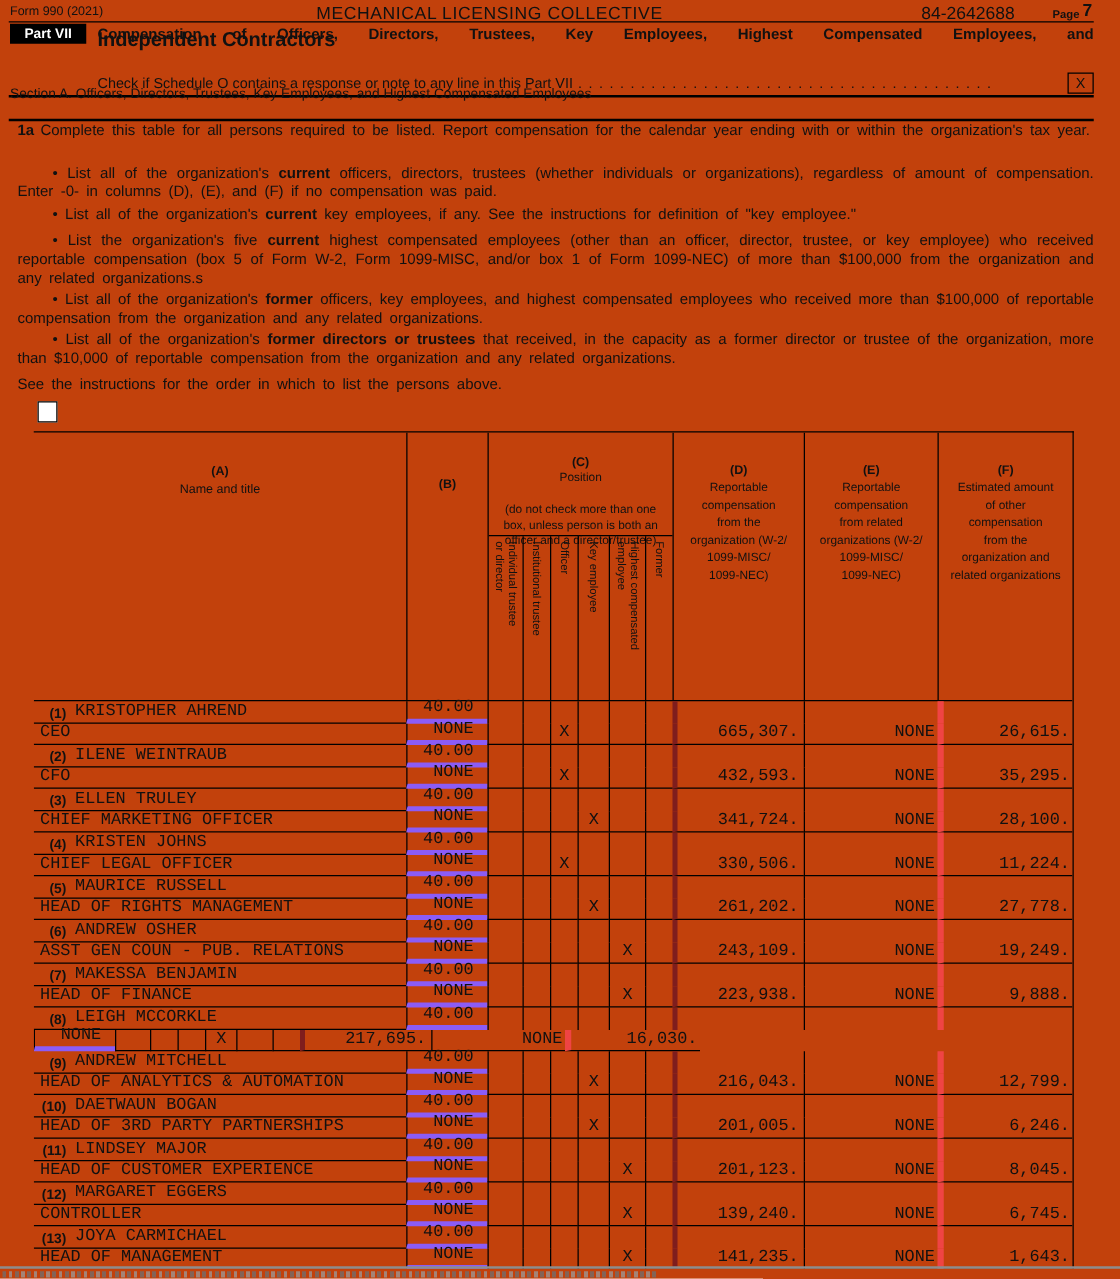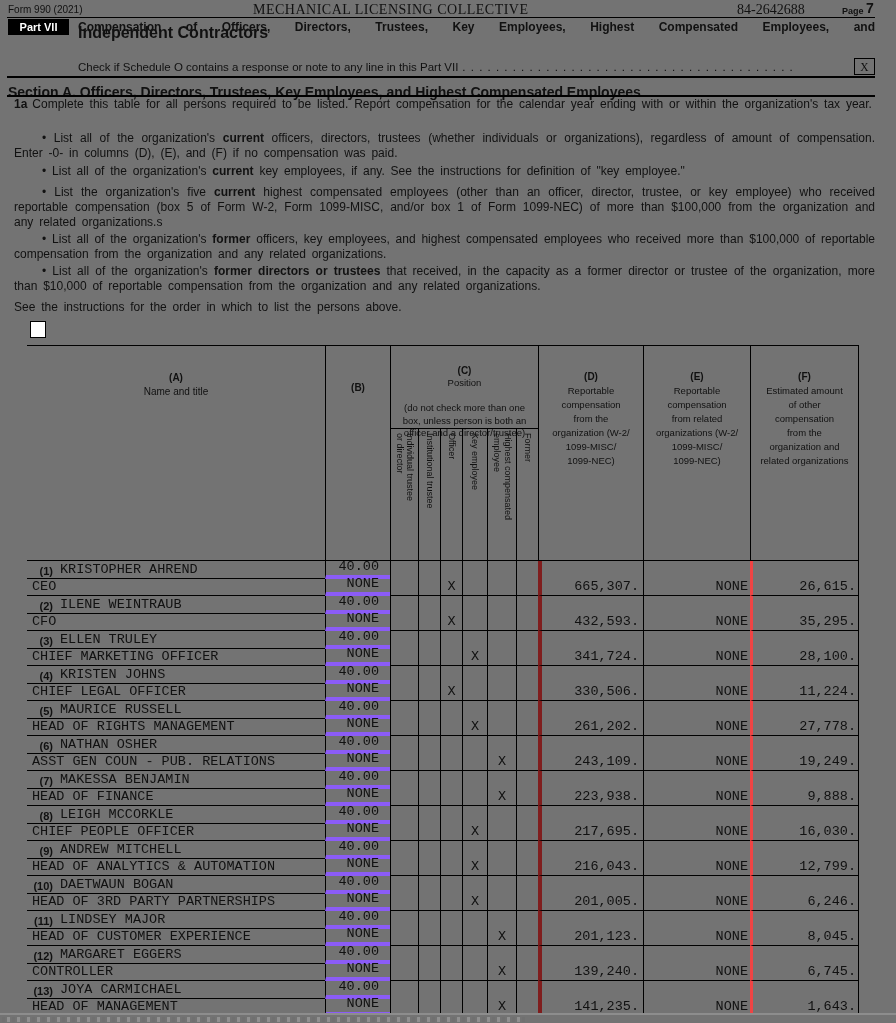--- a/index.html
+++ b/index.html
@@ -1,38 +1,38 @@
 <!DOCTYPE html>
 <html><head>
 <meta charset="utf-8">
 <style>
   html,body{margin:0;padding:0;background:#fff;}
-  .page{position:relative;width:896px;height:1023px;background:#737373;overflow:hidden;
+  .page{position:relative;width:896px;height:1023px;background:#c2410c;overflow:hidden;
         font-family:"Liberation Sans",sans-serif;color:#111;}
-  .mono{font-family:Liberation Serif, serif;}
+  .mono{font-family:Liberation Sans, sans-serif;}
   .b{font-weight:bold;}
   
   .form-label{position:absolute;left:8px;top:4px;font-size:10px;}
   .org-name{position:absolute;left:253px;top:2px;font-size:14px;letter-spacing:.5px;}
   .ein{position:absolute;left:737px;top:2px;font-size:14px;}
   .page-word{position:absolute;left:842px;top:6px;font-size:9px;font-weight:bold;}
   .page-num{position:absolute;left:866px;top:0px;font-size:14px;font-weight:bold;}
   .rule1{position:absolute;left:7px;top:17px;width:868px;height:1px;background:#000;}
   
   .badge{position:absolute;left:8px;top:19px;width:61px;height:16px;background:#000;color:#fff;
          font-size:11px;font-weight:bold;text-align:center;line-height:16px;}
   .p7t1{position:absolute;left:78px;top:20px;width:797px;font-size:12px;font-weight:bold;
         text-align:justify;text-align-last:justify;white-space:nowrap;overflow:hidden;}
   .p7t2{position:absolute;left:78px;top:24px;font-size:16px;font-weight:bold;}
   .checkline{position:absolute;left:78px;top:58px;width:797px;display:flex;align-items:center;font-size:11.5px;}
   .dots{flex:1;overflow:hidden;white-space:nowrap;font-size:11.5px;letter-spacing:1px;margin:0 4px;}
   .xbox{width:19px;height:15px;border:1.4px solid #000;display:flex;align-items:center;justify-content:center;
         font-size:11.5px;flex:0 0 auto;}
   .rule2{position:absolute;left:7px;top:76px;width:868px;height:2px;background:#000;}
-  .seca{position:absolute;left:8px;top:84px;width:867px;font-size:14px;font-weight:bold;}
+  .seca{position:absolute;left:8px;top:69px;width:867px;font-size:11px;font-weight:normal;}
   .rule3{position:absolute;left:7px;top:95px;width:868px;height:2px;background:#000;}
   
   .ins{position:absolute;left:14px;width:861px;font-size:12px;line-height:15px;text-align:justify;
        word-spacing:2.5px;margin:0;}
   .p1a{top:97px;}
   .bullet{text-indent:28px;}
   .b0{top:131px;} .b1{top:164px;} .b2{top:185px;} .b3{top:232px;} .b4{top:264px;}
   .see{top:300px;text-align:left;}
   .cb1b{position:absolute;left:30px;top:321px;width:14px;height:15px;border:1.4px solid #000;background:#fff;}
   .cb1btxt{position:absolute;left:53px;top:323px;font-size:12px;}
@@ -60,21 +60,21 @@
   .thlab{white-space:pre-line;}
   
   .r{display:flex;height:17.5px;box-sizing:border-box;}
   .cell{box-sizing:border-box;display:flex;align-items:flex-end;padding-bottom:1px;}
   .cA{width:298px;border-bottom:1px solid #000;}
   .cB{width:65px;border-left:1px solid #000;border-bottom:4px solid #8b5cf6;justify-content:flex-end;padding-right:11px;}
   .pc{box-sizing:border-box;border-left:1px solid #000;display:flex;align-items:flex-end;justify-content:center;padding-bottom:1px;}
   .p0{width:28px;} .p1{width:22px;} .p2{width:22px;} .p3{width:25px;} .p4{width:29px;} .p5{width:22px;}
   .cD{width:105px;border-left:4px solid #7f1d1d;justify-content:flex-end;padding-right:4px;}
   .cE{width:107px;border-left:1px solid #000;justify-content:flex-end;padding-right:2px;}
-  .cF{width:108px;border-left:3px solid #ef4444;justify-content:flex-end;padding-right:2px;}
+  .cF{width:108px;border-left:5px solid #ef4444;justify-content:flex-end;padding-right:2px;}
   .trow .pc,.trow .cD,.trow .cE,.trow .cF{border-bottom:1px solid #000;}
   .num{width:26px;text-align:right;font-weight:bold;font-size:11px;font-family:"Liberation Sans",sans-serif;}
   .nm{margin-left:7px;}
   .dtx{font-family:"Liberation Mono","DejaVu Sans Mono",monospace;font-size:13.5px;line-height:14px;}
   .ttl{padding-left:5px;}
   
   .grey-line{position:absolute;left:0;top:1013px;width:896px;height:2px;background:#8d8d8d;}
   .cutoff{position:absolute;left:2px;top:1017px;width:525px;height:5px;opacity:.75;
     background:repeating-linear-gradient(90deg,#6f6f6f 0 3px,transparent 3px 5px,#9a9a9a 5px 8px,transparent 8px 10px);}
 </style>
@@ -341,21 +341,21 @@
       <div class="cell cD dtx">261,202.</div>
       <div class="cell cE dtx">NONE</div>
       <div class="cell cF dtx">27,778.</div>
     </div>
   </div>
 
   <div class="prow">
     <div class="r nrow">
       <div class="cell cA">
         <span class="num">(6)</span>
-        <span class="nm dtx">NATHAN OSHER</span>
+        <span class="nm dtx">ANDREW OSHER</span>
       </div>
       <div class="cell cB dtx">40.00</div>
       <div class="pc p0"></div>
       <div class="pc p1"></div>
       <div class="pc p2"></div>
       <div class="pc p3"></div>
       <div class="pc p4"></div>
       <div class="pc p5"></div>
       <div class="cell cD"></div>
       <div class="cell cE"></div>
@@ -419,21 +419,20 @@
       <div class="pc p1"></div>
       <div class="pc p2"></div>
       <div class="pc p3"></div>
       <div class="pc p4"></div>
       <div class="pc p5"></div>
       <div class="cell cD"></div>
       <div class="cell cE"></div>
       <div class="cell cF"></div>
     </div>
     <div class="r trow">
-      <div class="cell cA dtx ttl">CHIEF PEOPLE OFFICER</div>
       <div class="cell cB dtx">NONE</div>
       <div class="pc p0 dtx"></div>
       <div class="pc p1 dtx"></div>
       <div class="pc p2 dtx"></div>
       <div class="pc p3 dtx">X</div>
       <div class="pc p4 dtx"></div>
       <div class="pc p5 dtx"></div>
       <div class="cell cD dtx">217,695.</div>
       <div class="cell cE dtx">NONE</div>
       <div class="cell cF dtx">16,030.</div>

